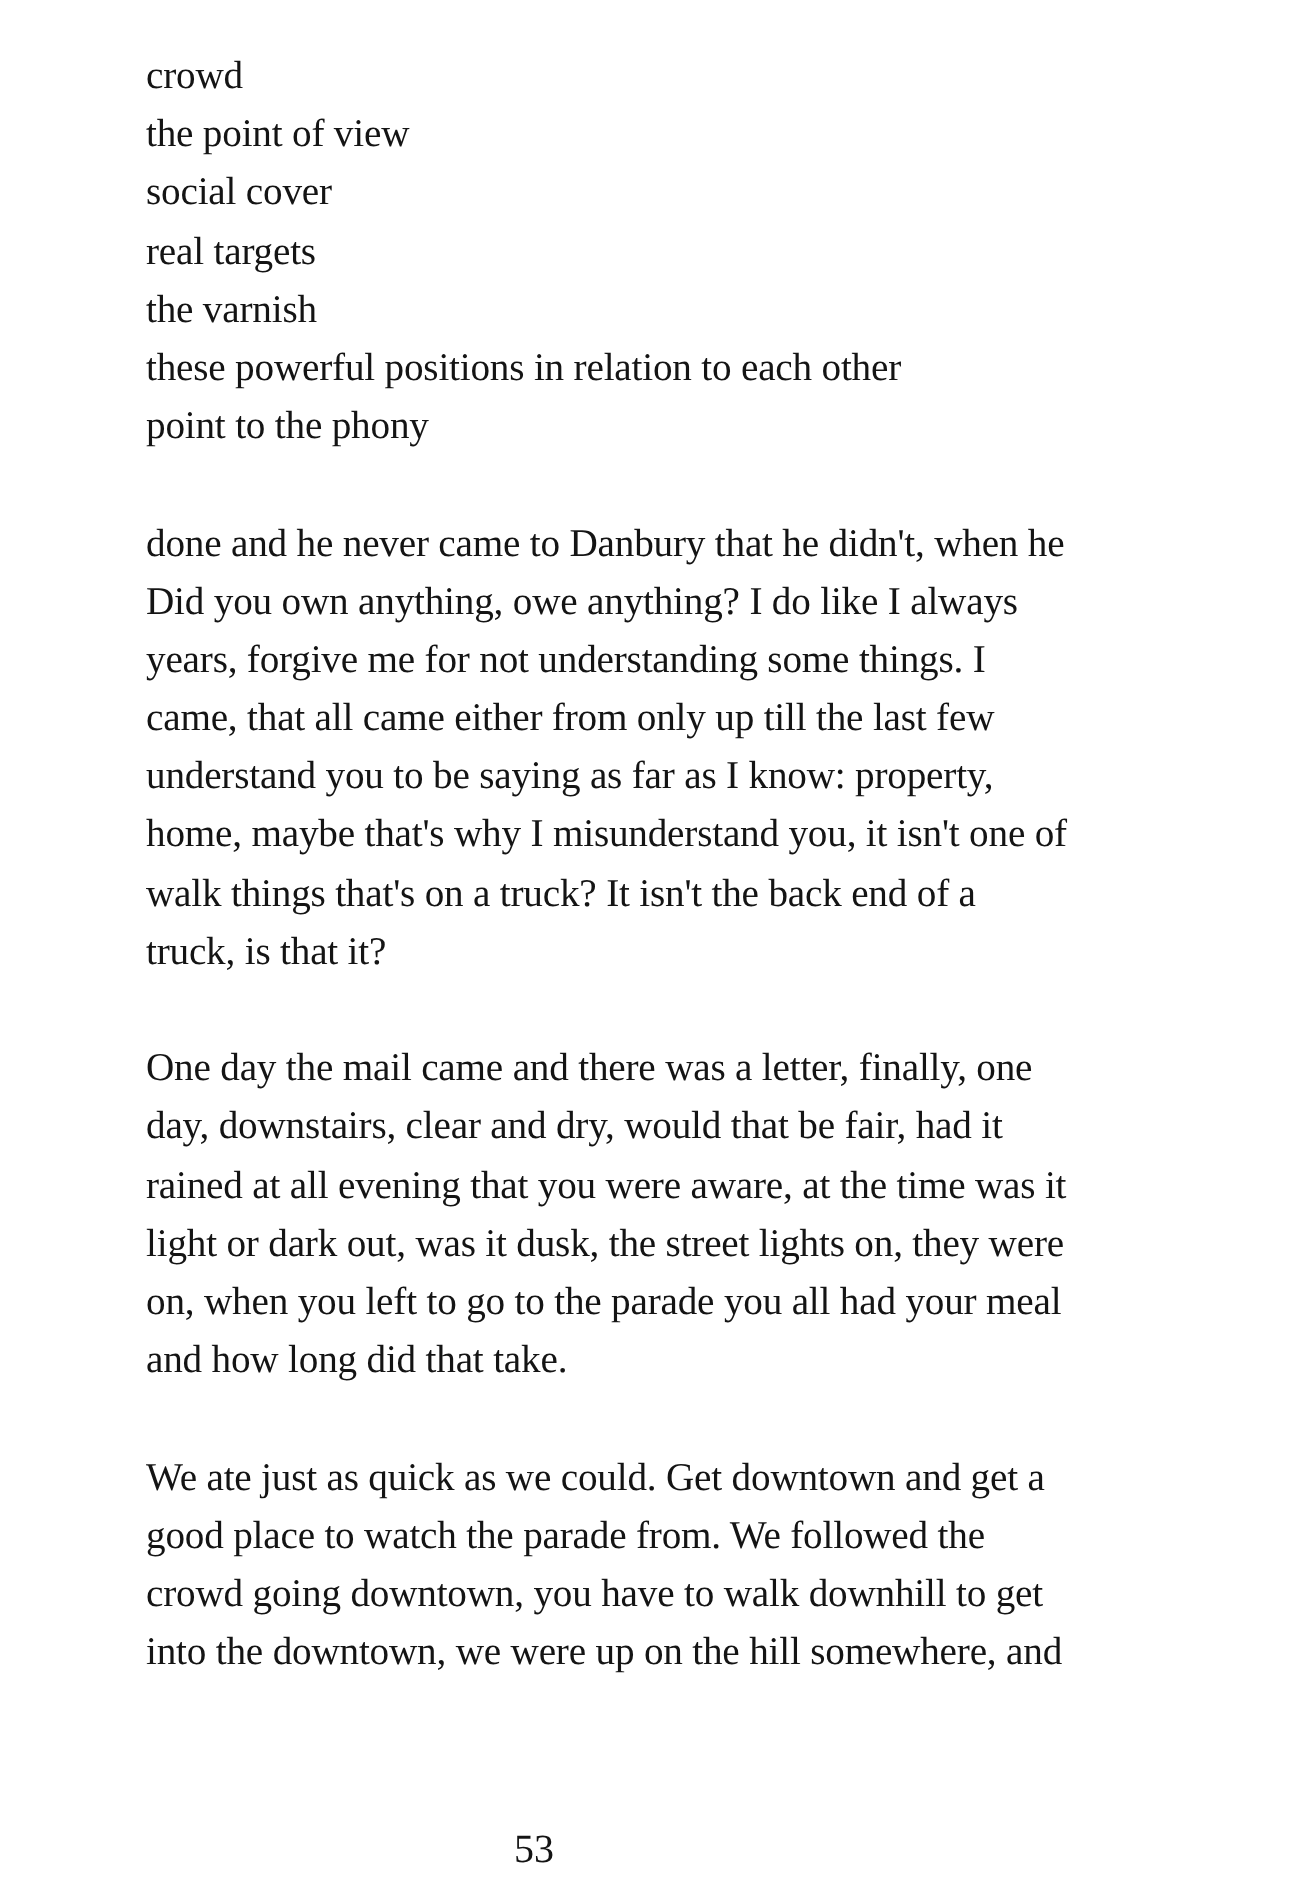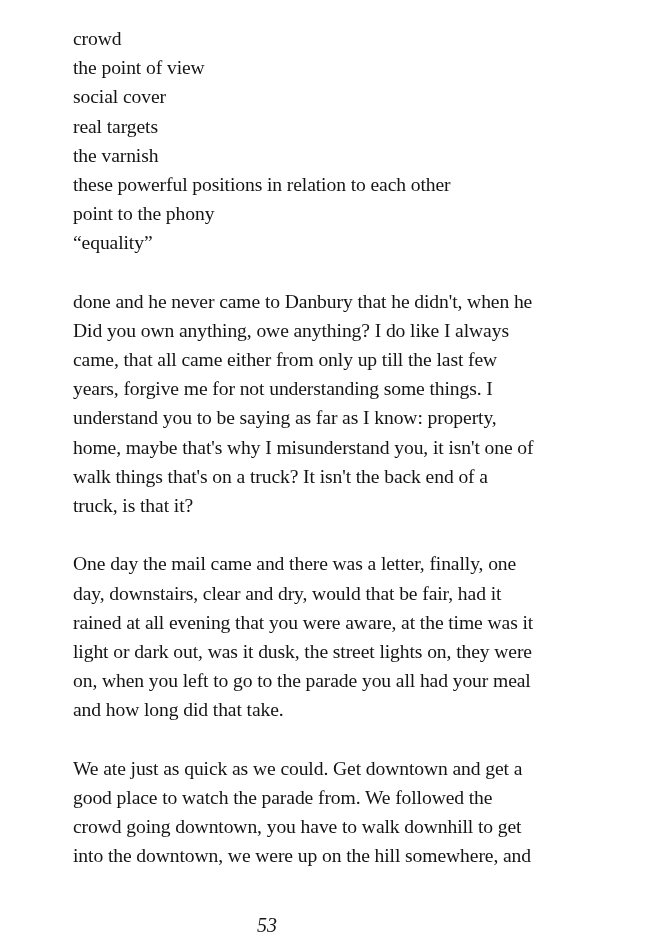--- a/index.html
+++ b/index.html
@@ -34,45 +34,43 @@
       height: 29.2px;
     }
     .page-number {
       position: absolute;
       left: 0;
       width: 534px;
       top: 911px;
       text-align: center;
       font-size: 20px;
       line-height: 29px;
-      font-style: italic;
     }
   </style>
 </head>
 <body>
 
 <div class="page">
   <div>
     <span class="line">crowd</span>
     <span class="line">the point of view</span>
     <span class="line">social cover</span>
     <span class="line">real targets</span>
     <span class="line">the varnish</span>
     <span class="line">these powerful positions in relation to each other</span>
     <span class="line">point to the phony</span>
-    <span class="line">“equality”</span>
   </div>
 
   <div class="gap"></div>
 
   <div>
     <span class="line">done and he never came to Danbury that he didn't, when he</span>
     <span class="line">Did you own anything, owe anything? I do like I always</span>
+    <span class="line">years, forgive me for not understanding some things. I</span>
     <span class="line">came, that all came either from only up till the last few</span>
-    <span class="line">years, forgive me for not understanding some things. I</span>
     <span class="line">understand you to be saying as far as I know: property,</span>
     <span class="line">home, maybe that's why I misunderstand you, it isn't one of</span>
     <span class="line">walk things that's on a truck? It isn't the back end of a</span>
     <span class="line">truck, is that it?</span>
   </div>
 
   <div class="gap"></div>
 
   <div>
     <span class="line">One day the mail came and there was a letter, finally, one</span>

